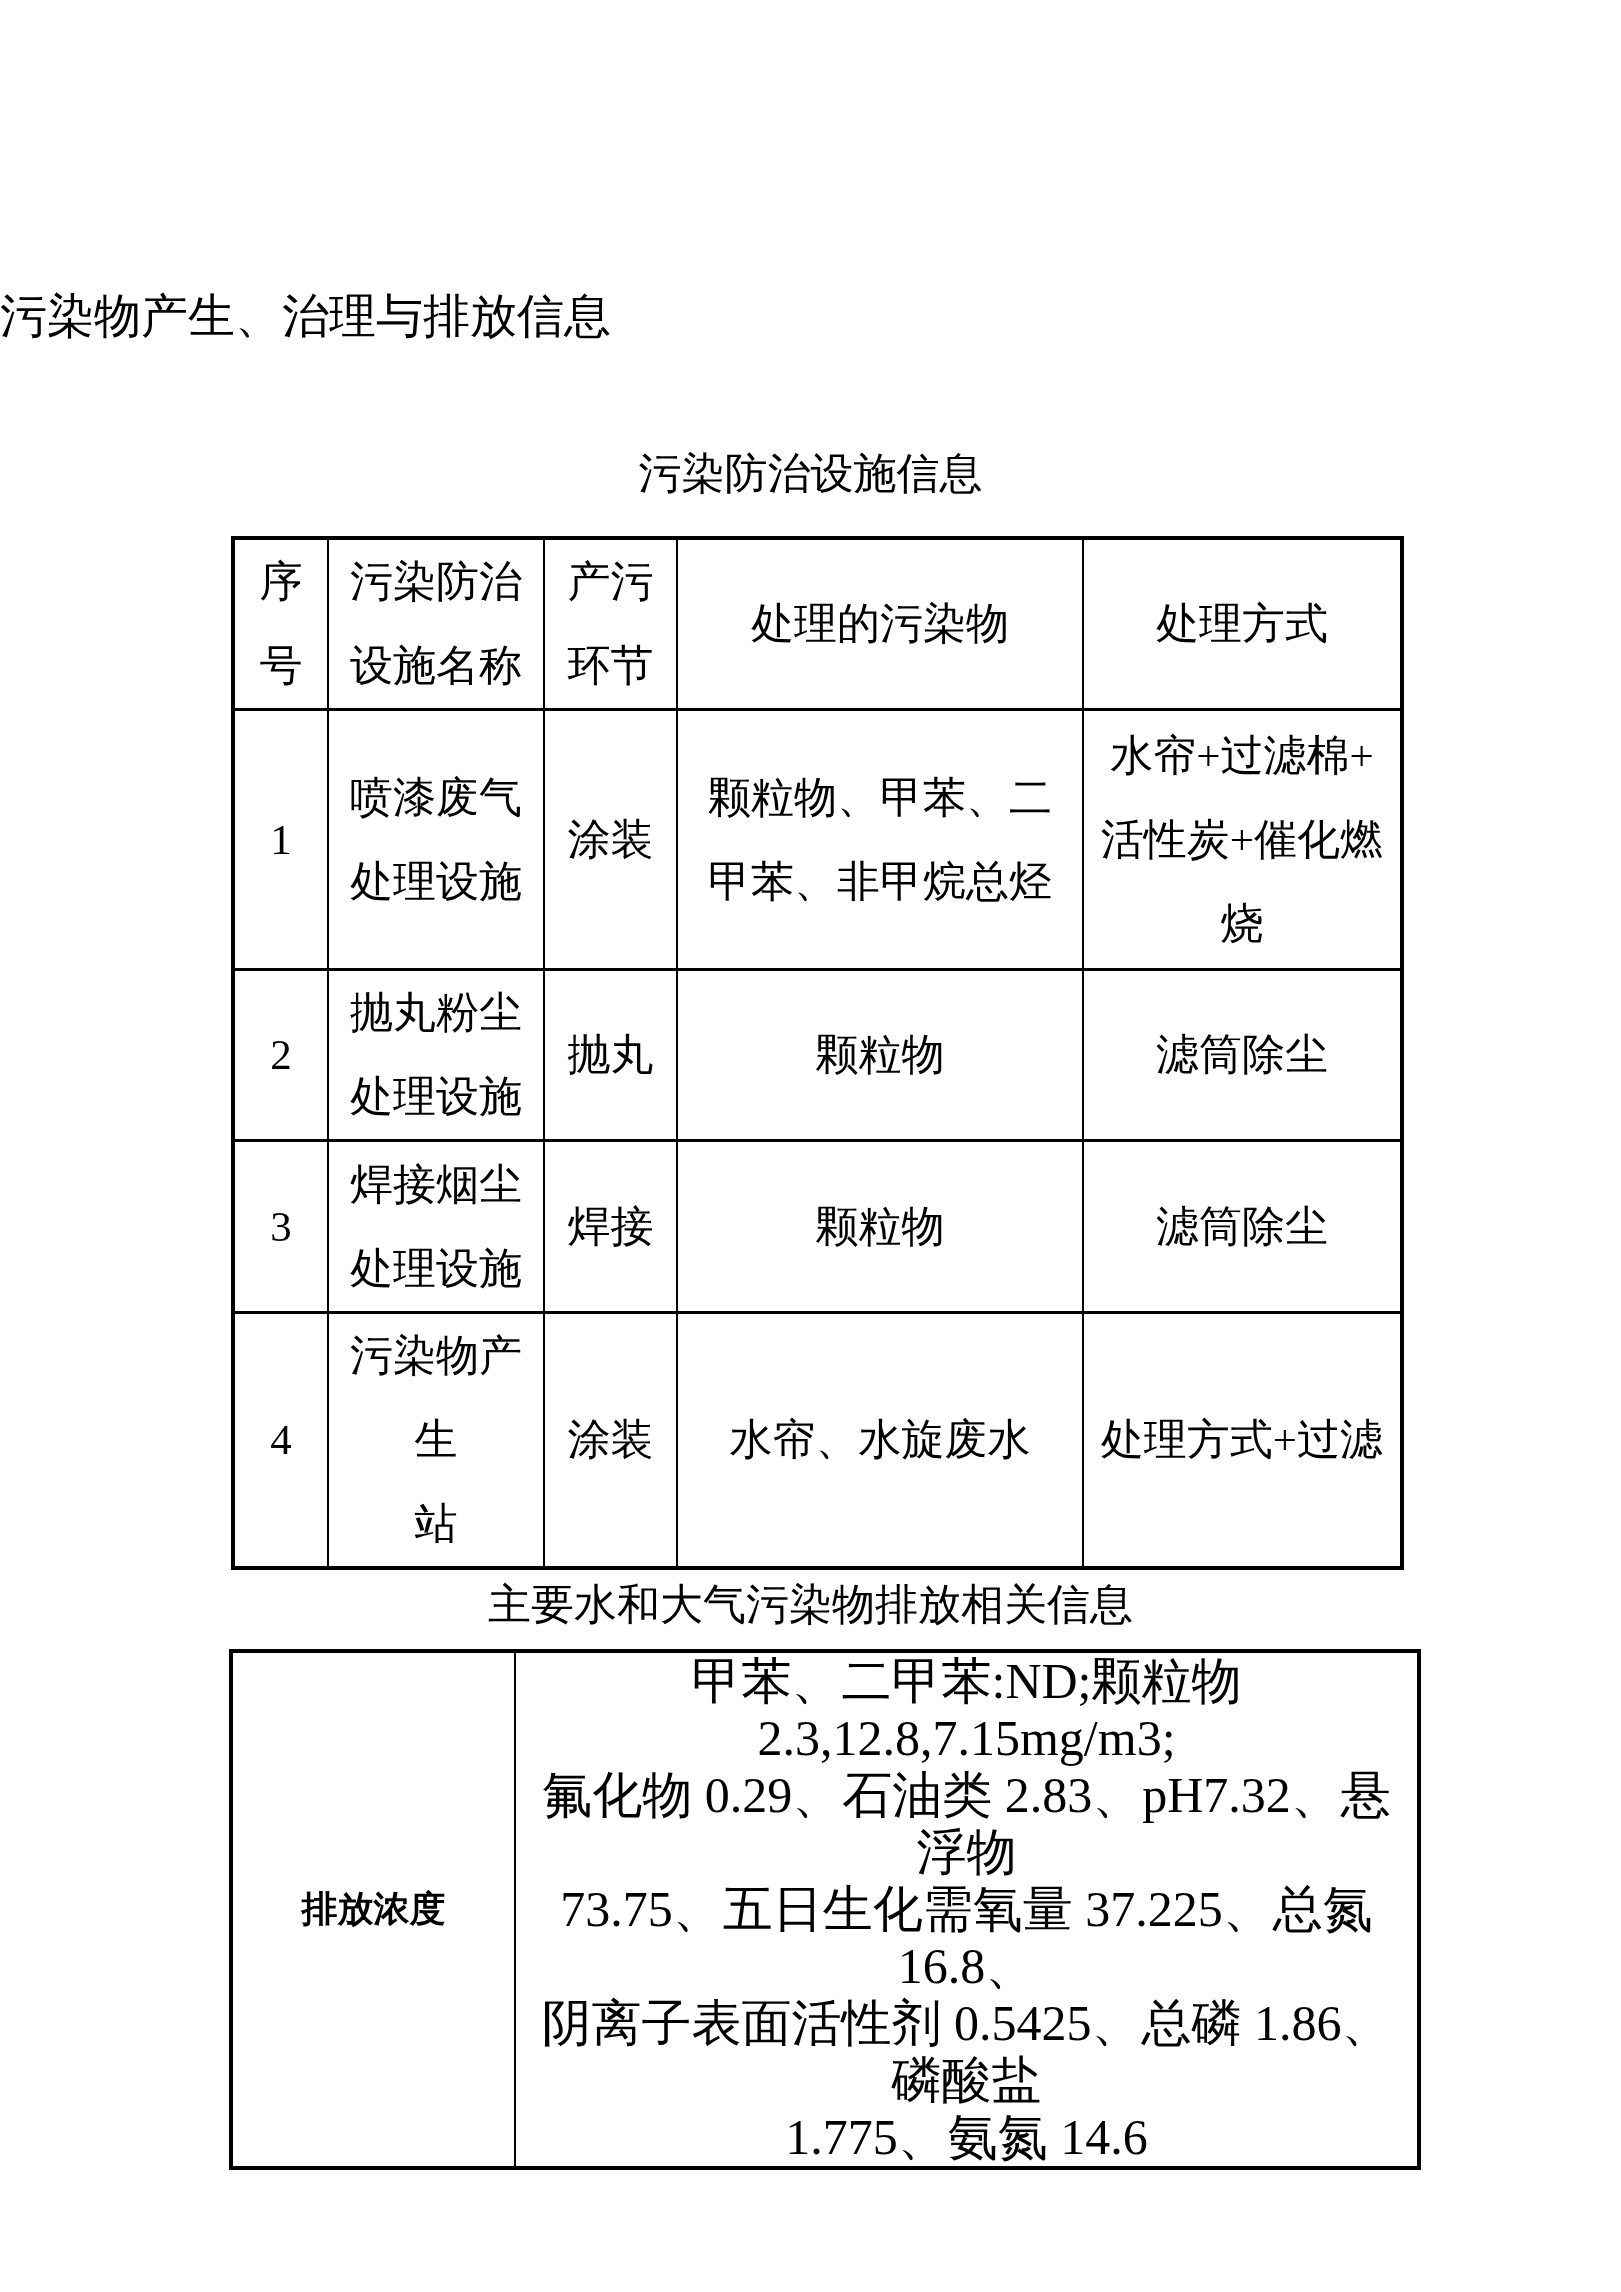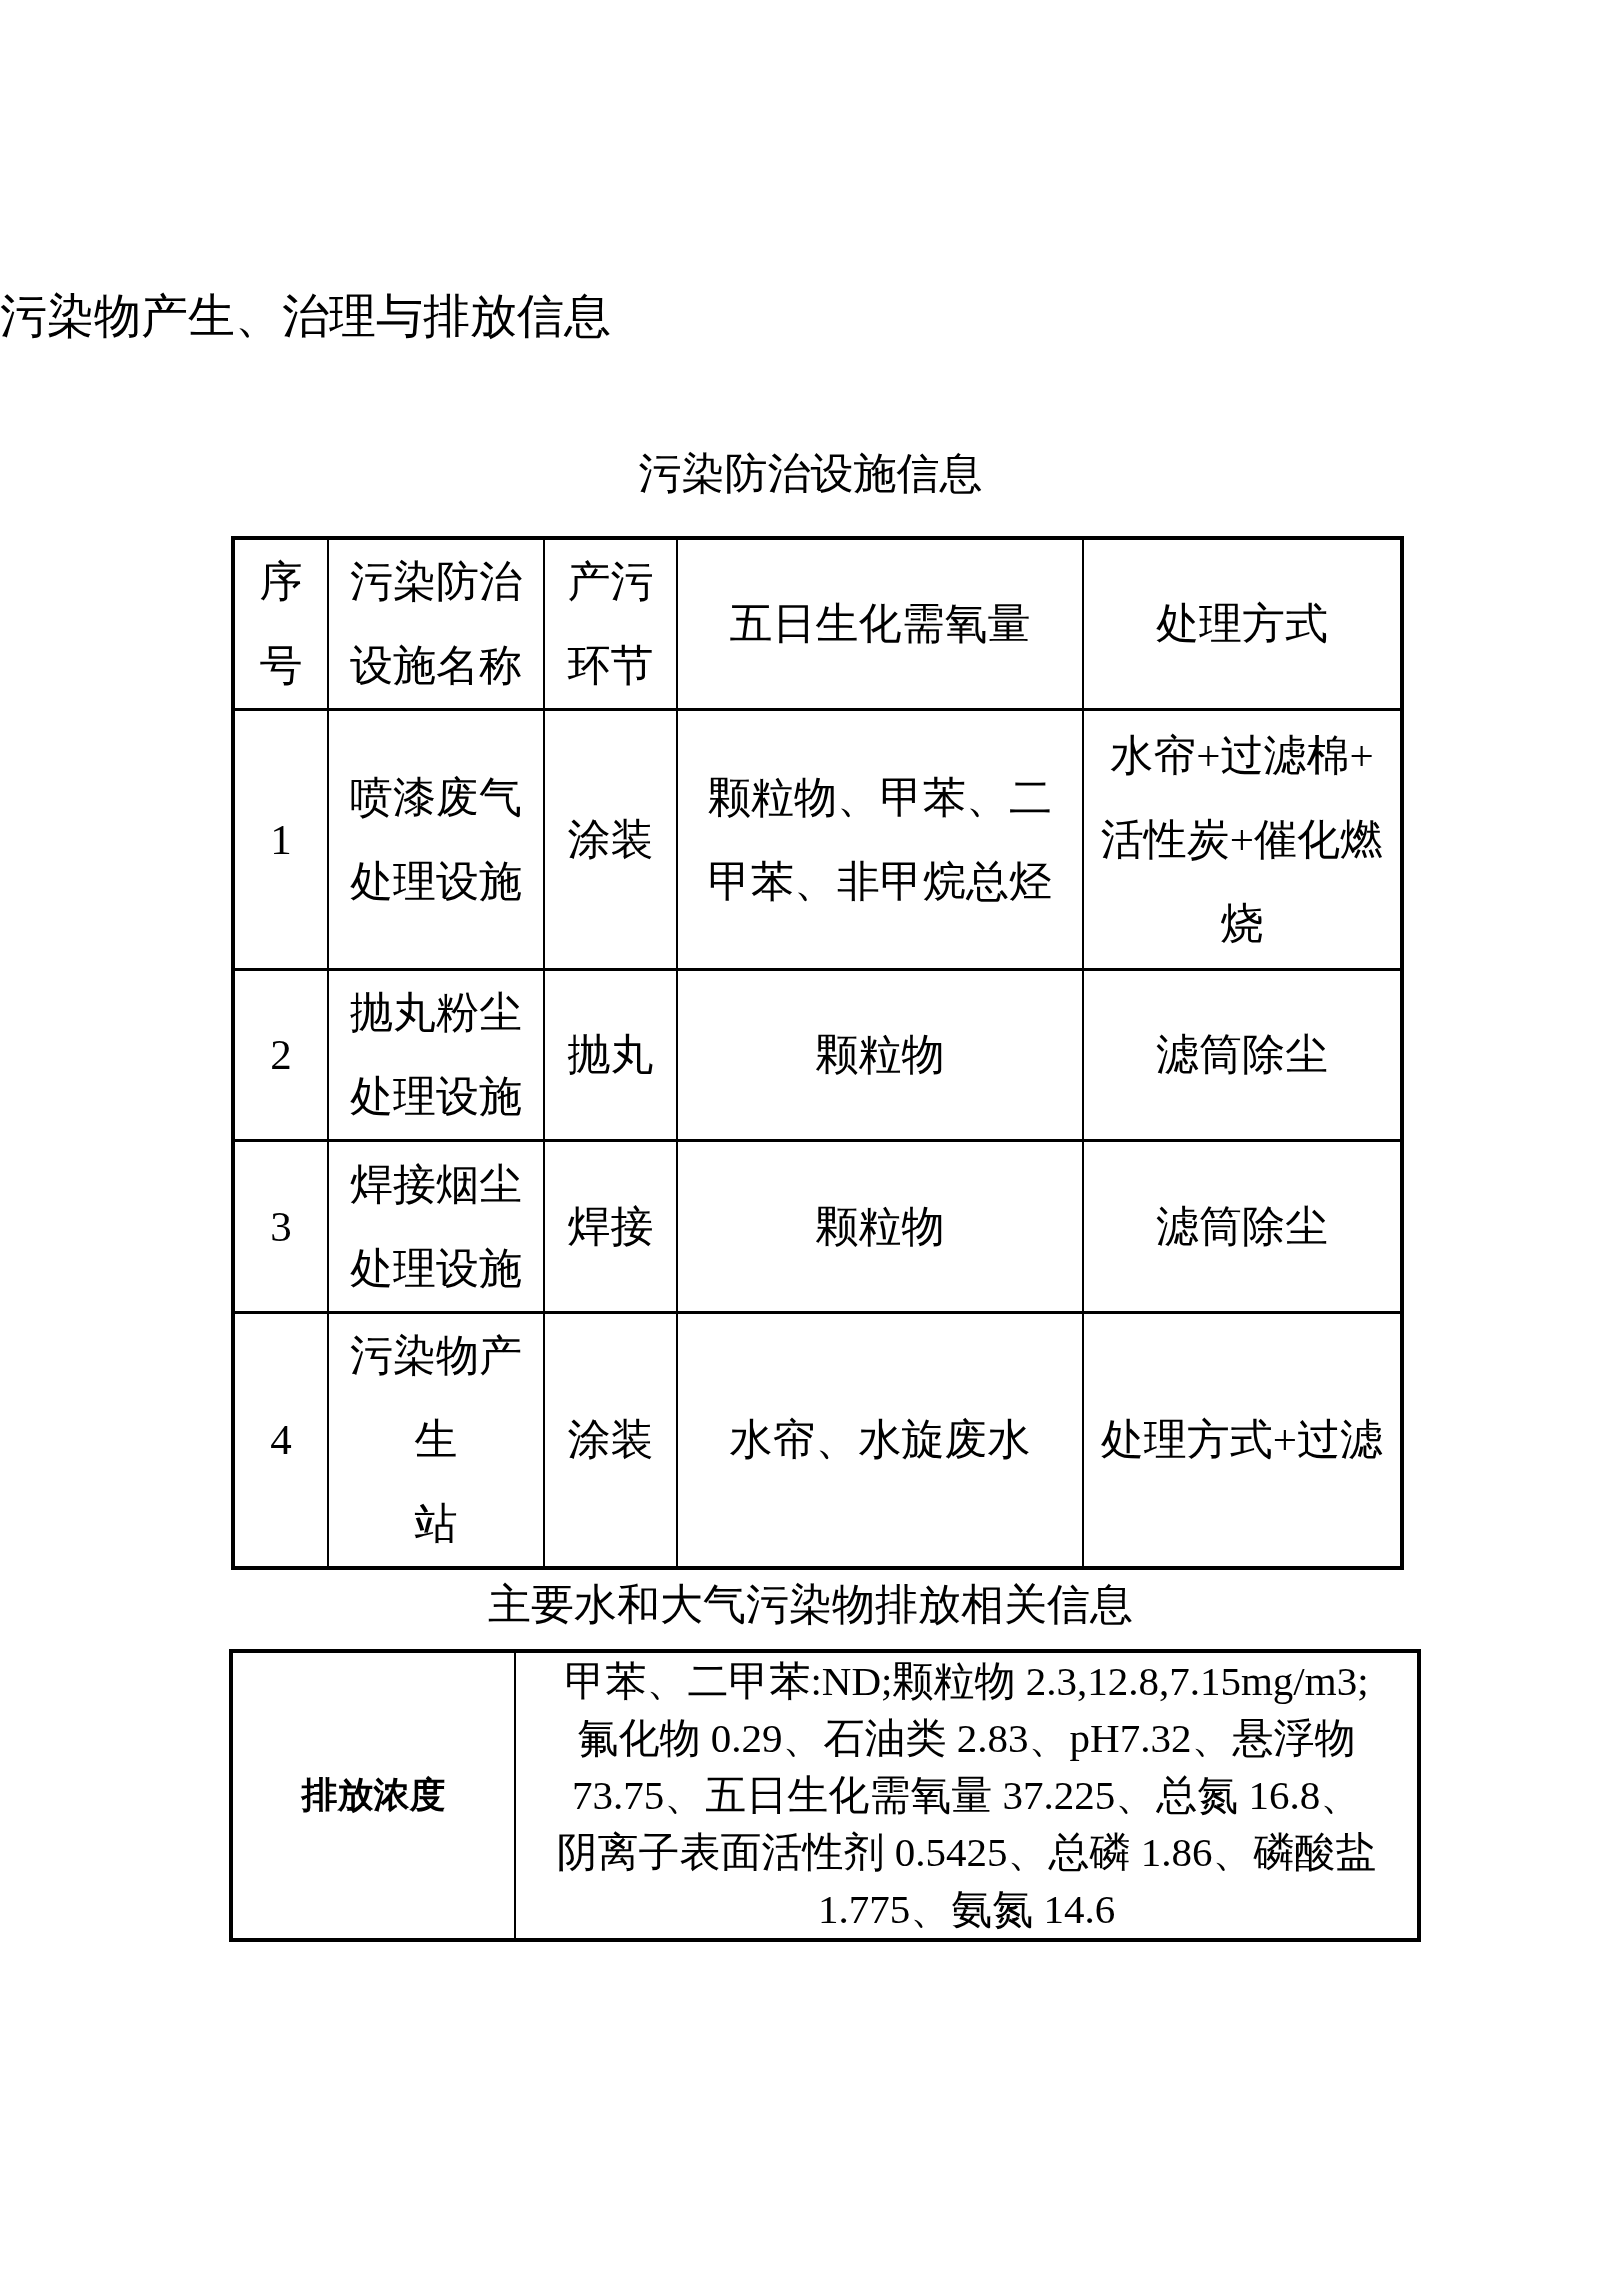--- a/index.html
+++ b/index.html
@@ -55,21 +55,21 @@
     line-height:84px;
   }
   #facilities-table tr.hrow { height:168px; }
   #facilities-table tr.r1 { height:260px; }
   #facilities-table tr.r2 { height:166px; }
   #facilities-table tr.r3 { height:172px; }
   #facilities-table tr.r4 { height:163px; }
 
   #emissions-table { left:229px; top:1649px; width:1188px; }
   #emissions-table td {
-    font-size:41px;
+    font-size:50px;
     line-height:57px;
   }
   #emissions-table td.lbl {
     font-size:36px;
     font-weight:bold;
   }
   #emissions-table tr.er1 { height:282px; }
   #emissions-table tr.er2 { height:113px; }
 </style>
 </head>
@@ -90,21 +90,21 @@
       <col style="width:319px">
     </colgroup>
     <tbody>
       <tr class="hrow">
         <th>序
 号</th>
         <th>污染防治
 设施名称</th>
         <th>产污
 环节</th>
-        <th>五日生化需氧量</th>
+        <th>处理的污染物</th>
         <th>处理方式</th>
       </tr>
       <tr class="r1">
         <td>1</td>
         <td>喷漆废气
 处理设施</td>
         <td>涂装</td>
         <td>颗粒物、甲苯、二
 甲苯、非甲烷总烃</td>
         <td>水帘+过滤棉+

